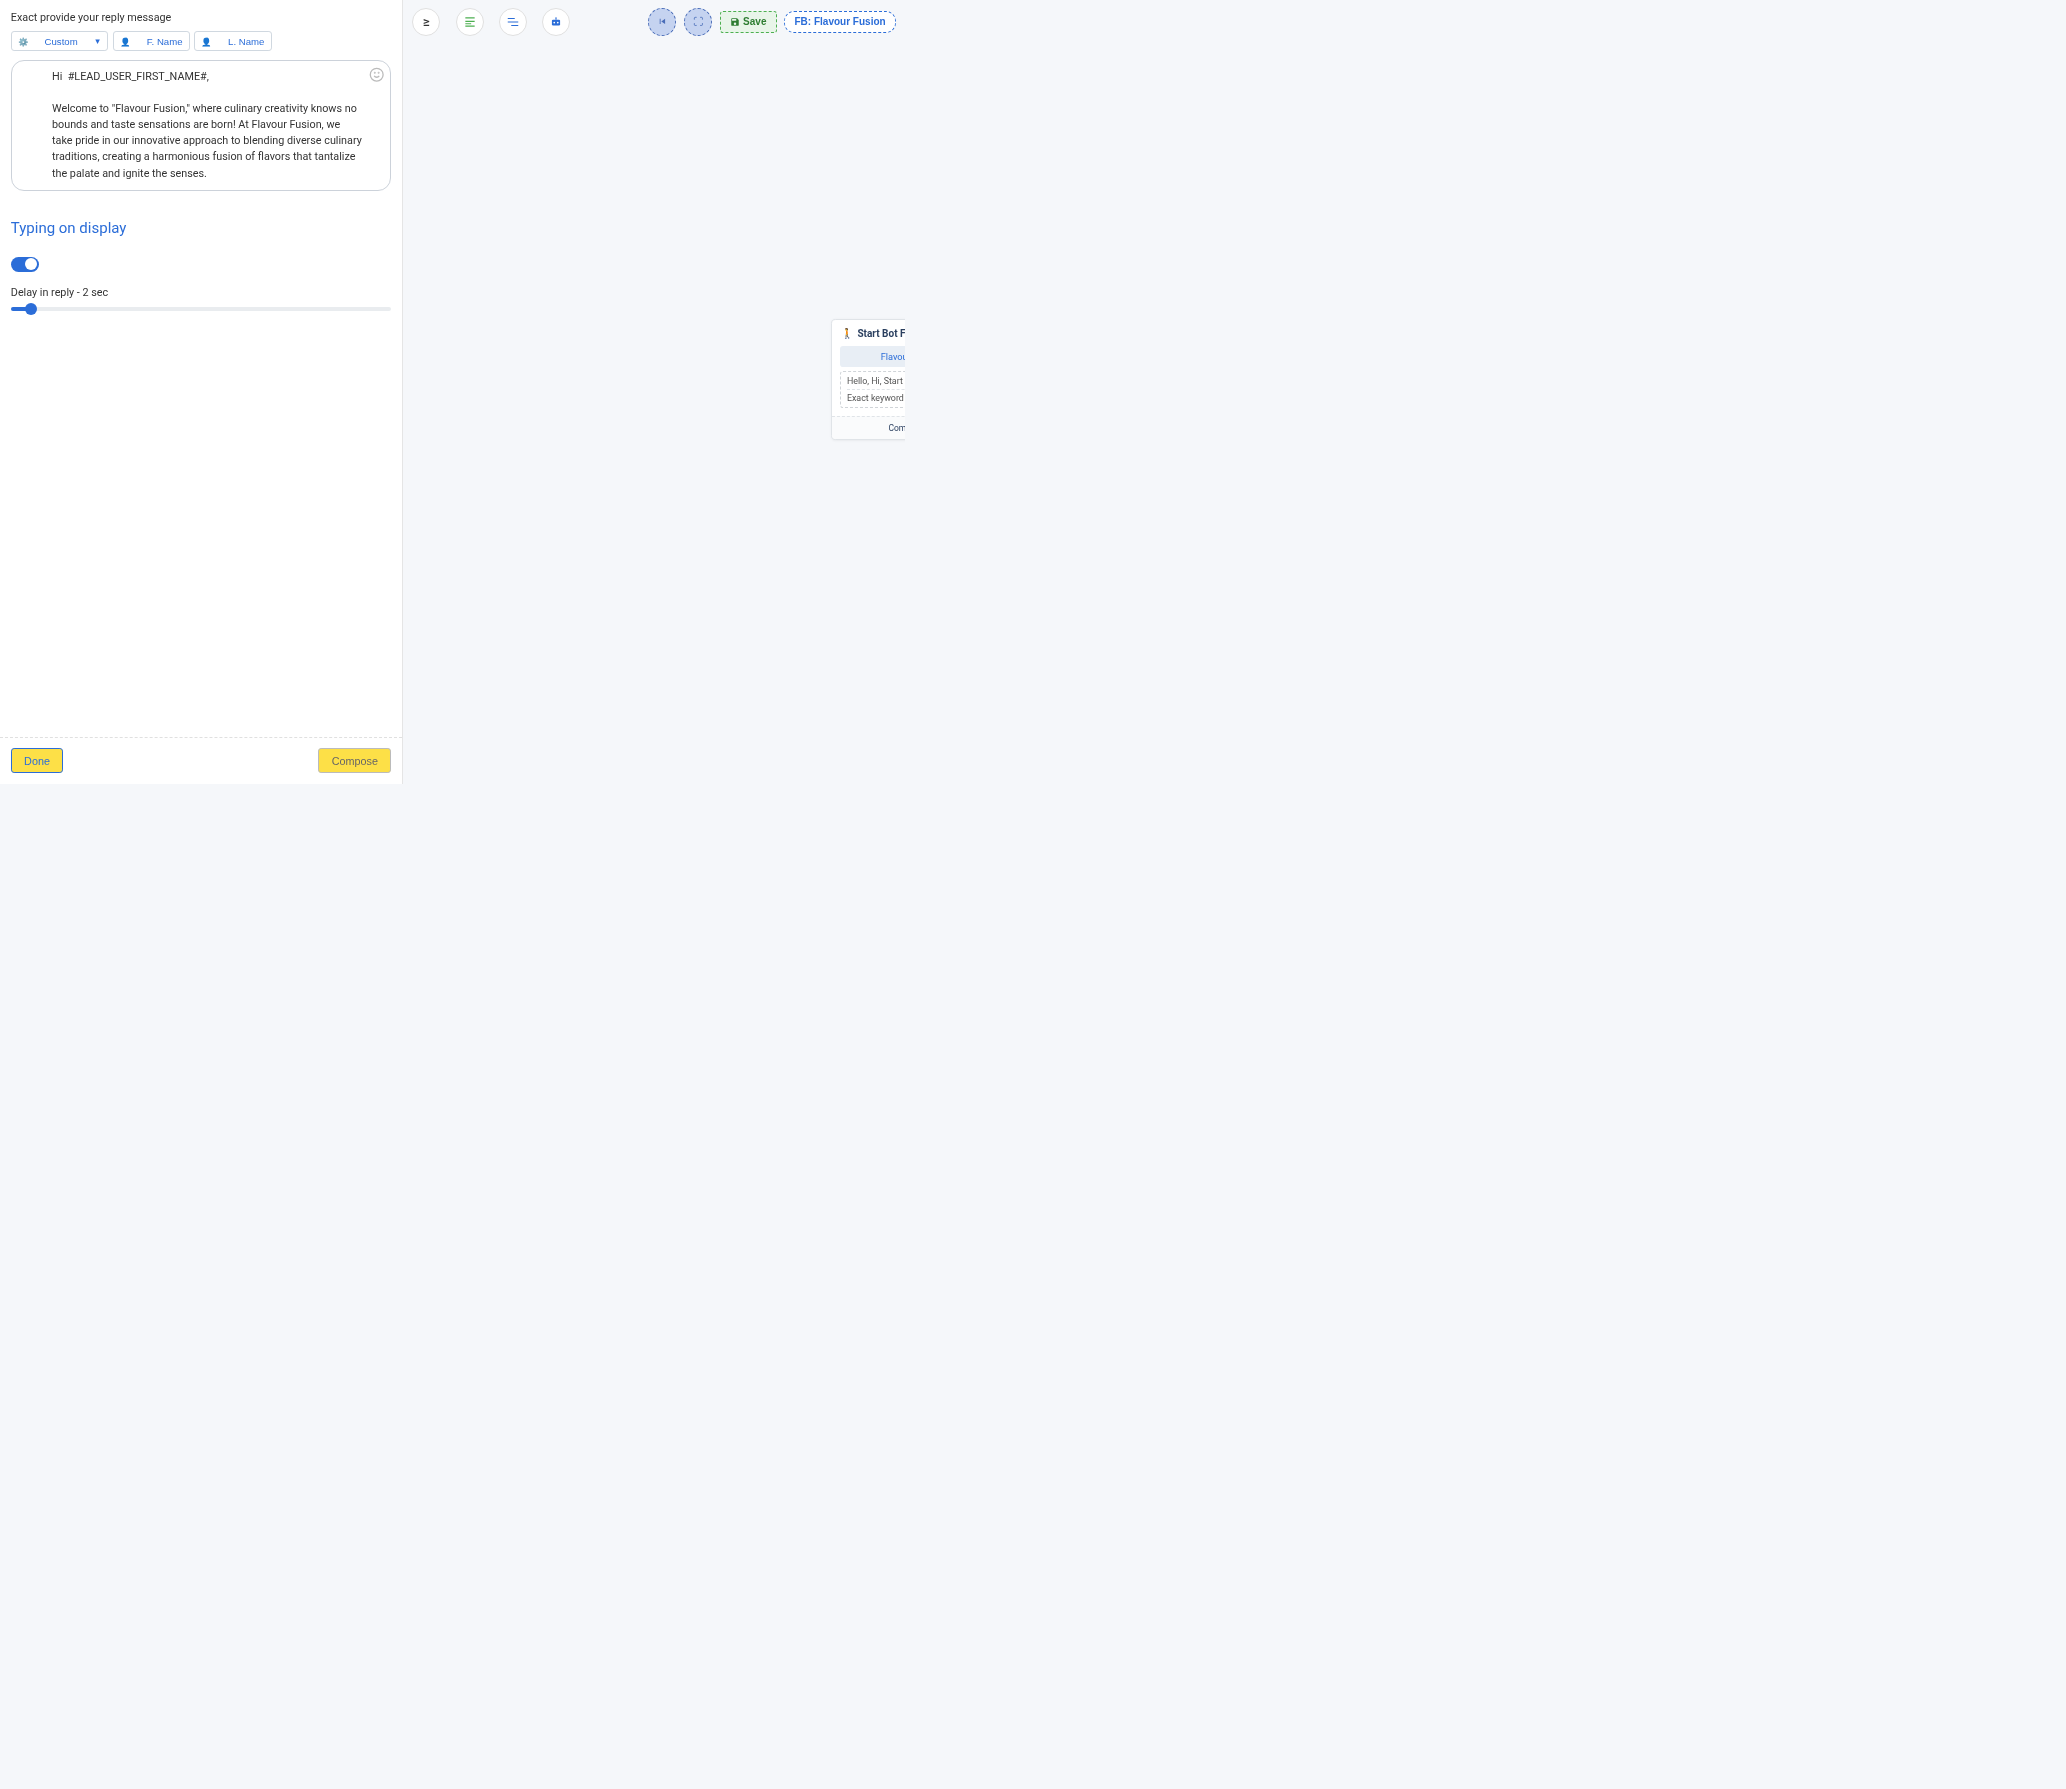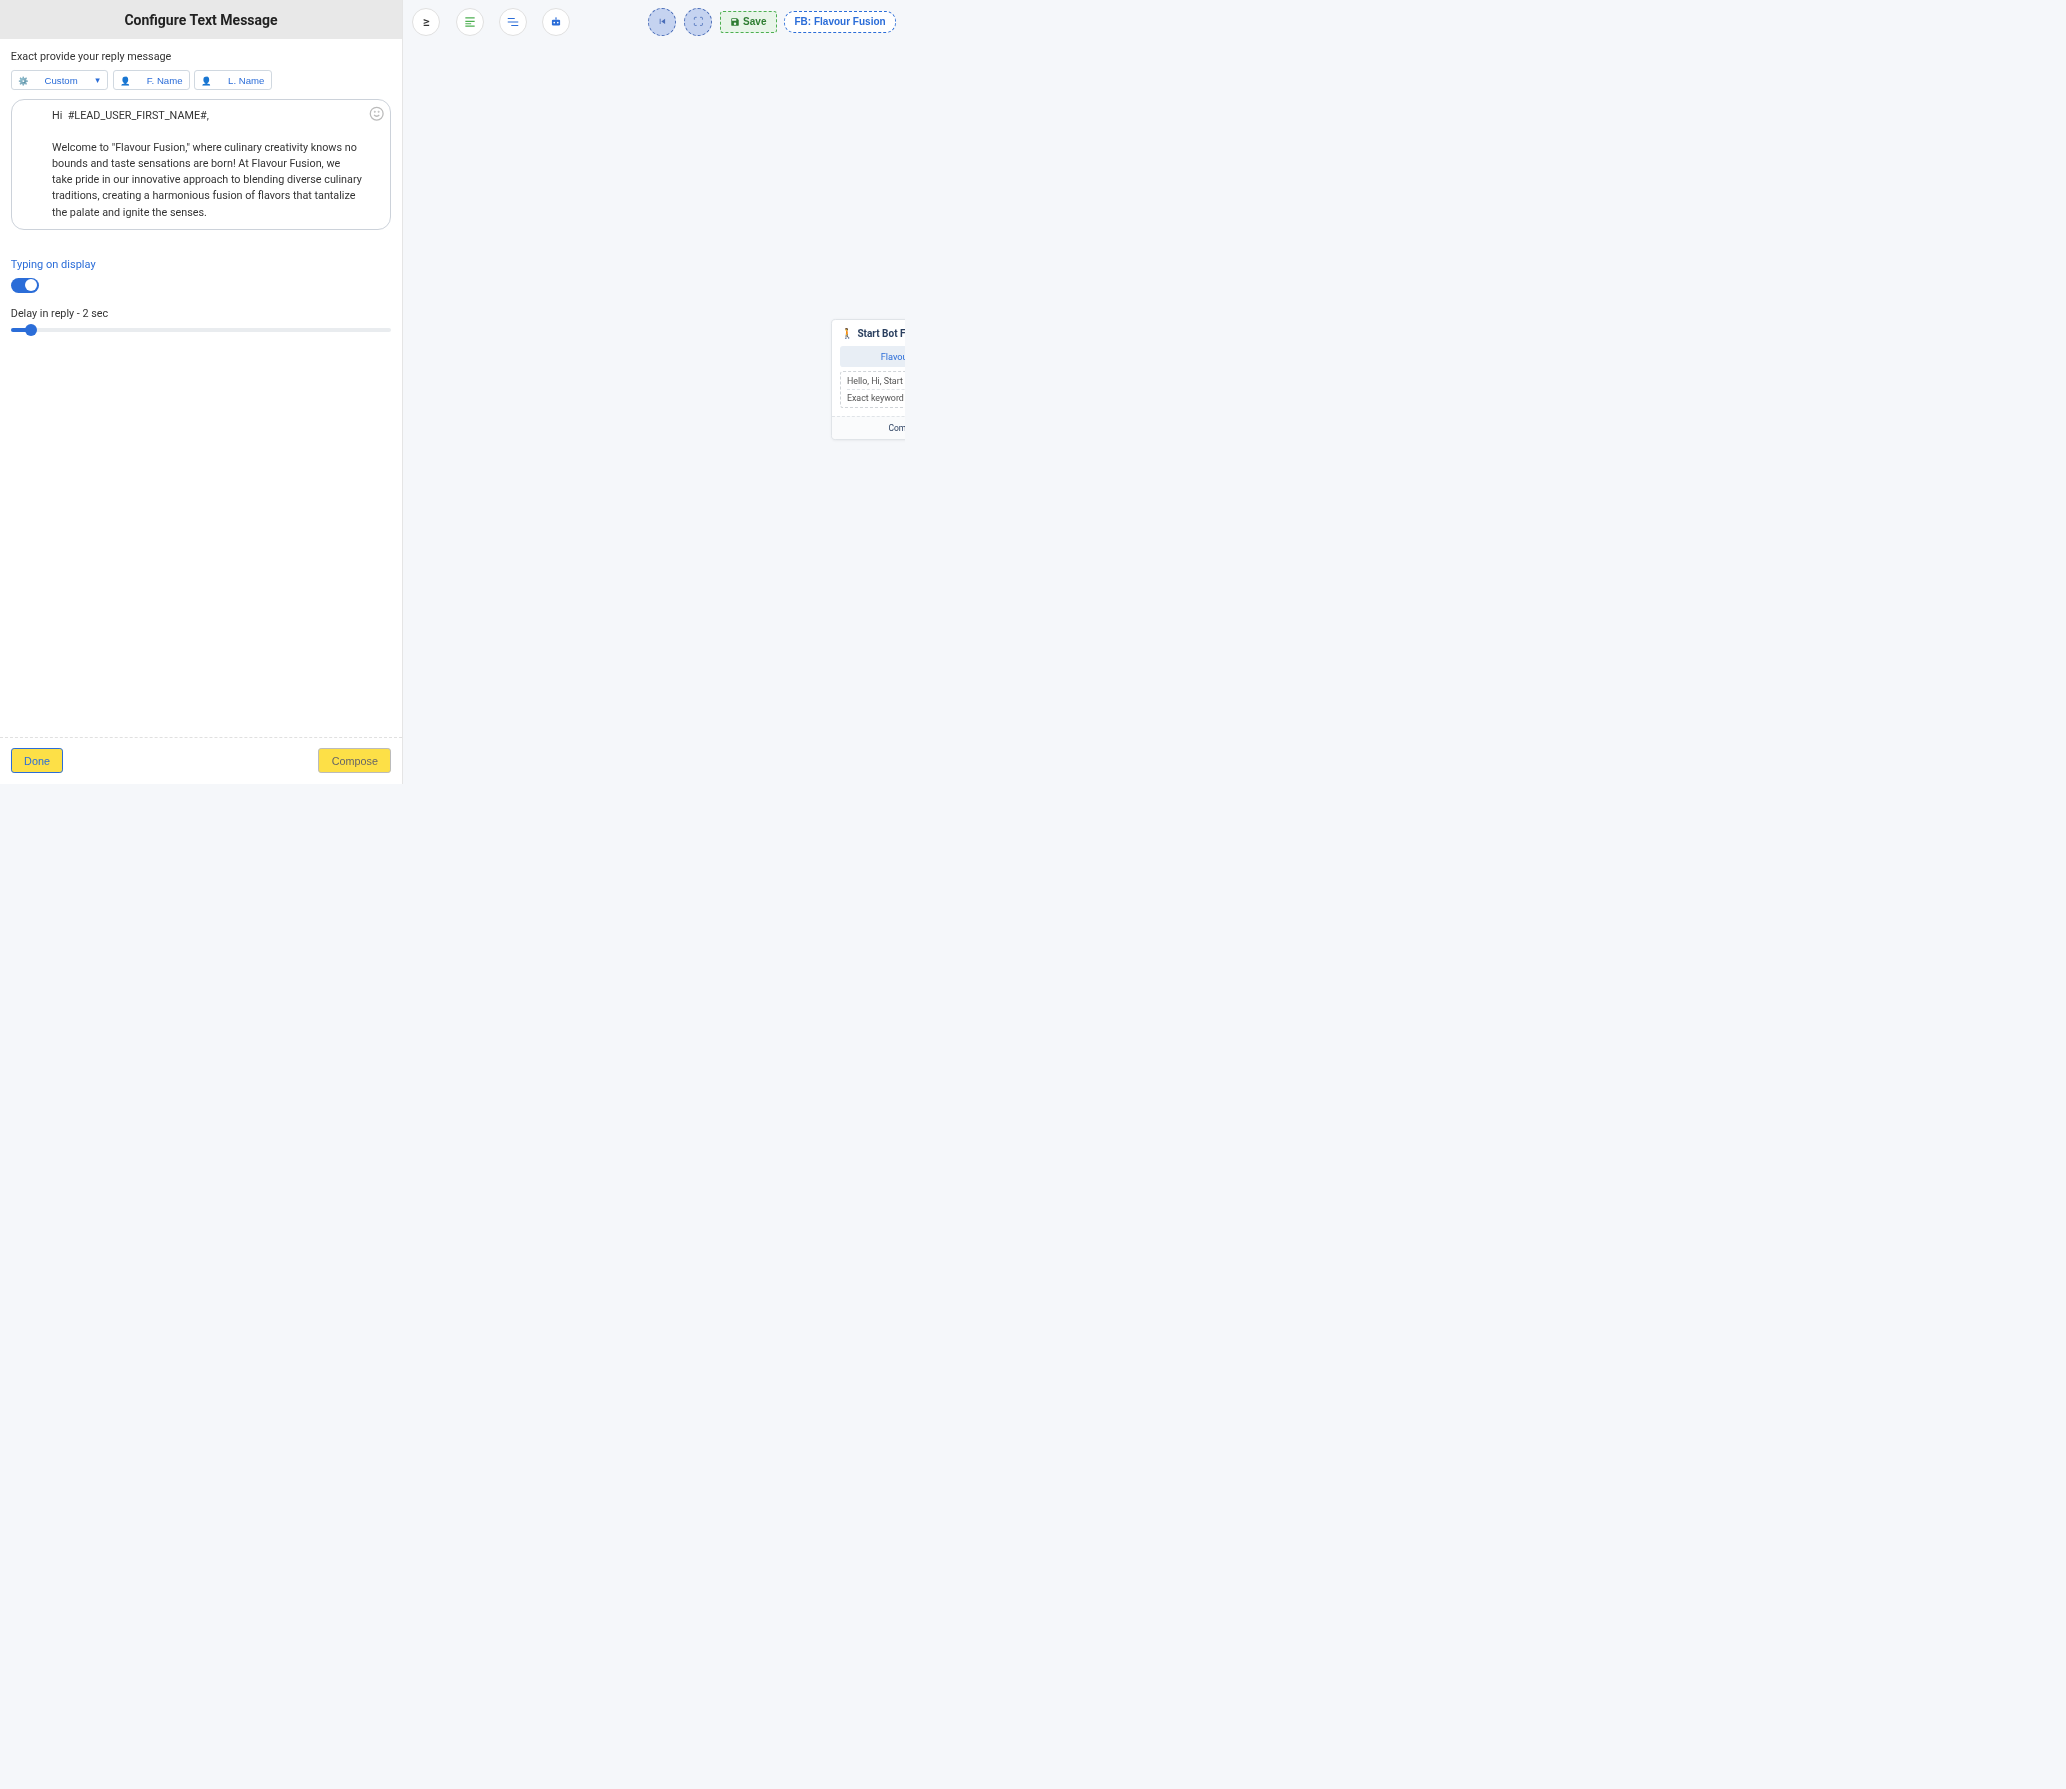--- a/index.html
+++ b/index.html
@@ -87,22 +87,22 @@
       position: absolute;
       top: 6.2px;
       right: 6.2px;
       width: 15.4px; height: 15.4px;
       color: #bbb;
       cursor: pointer;
     }
     
     .typing-label {
       color: #2b6dd8;
-      font-size: 11px;
-      margin-bottom: 7px;
+      font-size: 15px;
+      margin-bottom: 20px;
     }
     .toggle {
       width: 28px; height: 15.4px;
       border-radius: 7.7px;
       background: #2b6dd8;
       position: relative;
       cursor: pointer;
       margin-bottom: 14px;
     }
     .toggle-knob {
@@ -388,21 +388,20 @@
     svg.connector {
       position: absolute;
       pointer-events: none;
       overflow: visible;
     }
   </style>
 </head>
 <body>
 
 <div class="left-panel">
-  <div class="panel-header">Configure Text Message</div>
 
   <div class="panel-body">
     <div class="section-label">Exact provide your reply message</div>
 
     <div class="token-row">
       <button class="token-btn">
         <span class="gears-icon"></span>
         <span>Custom</span>
         <span class="caret">▼</span>
       </button>

